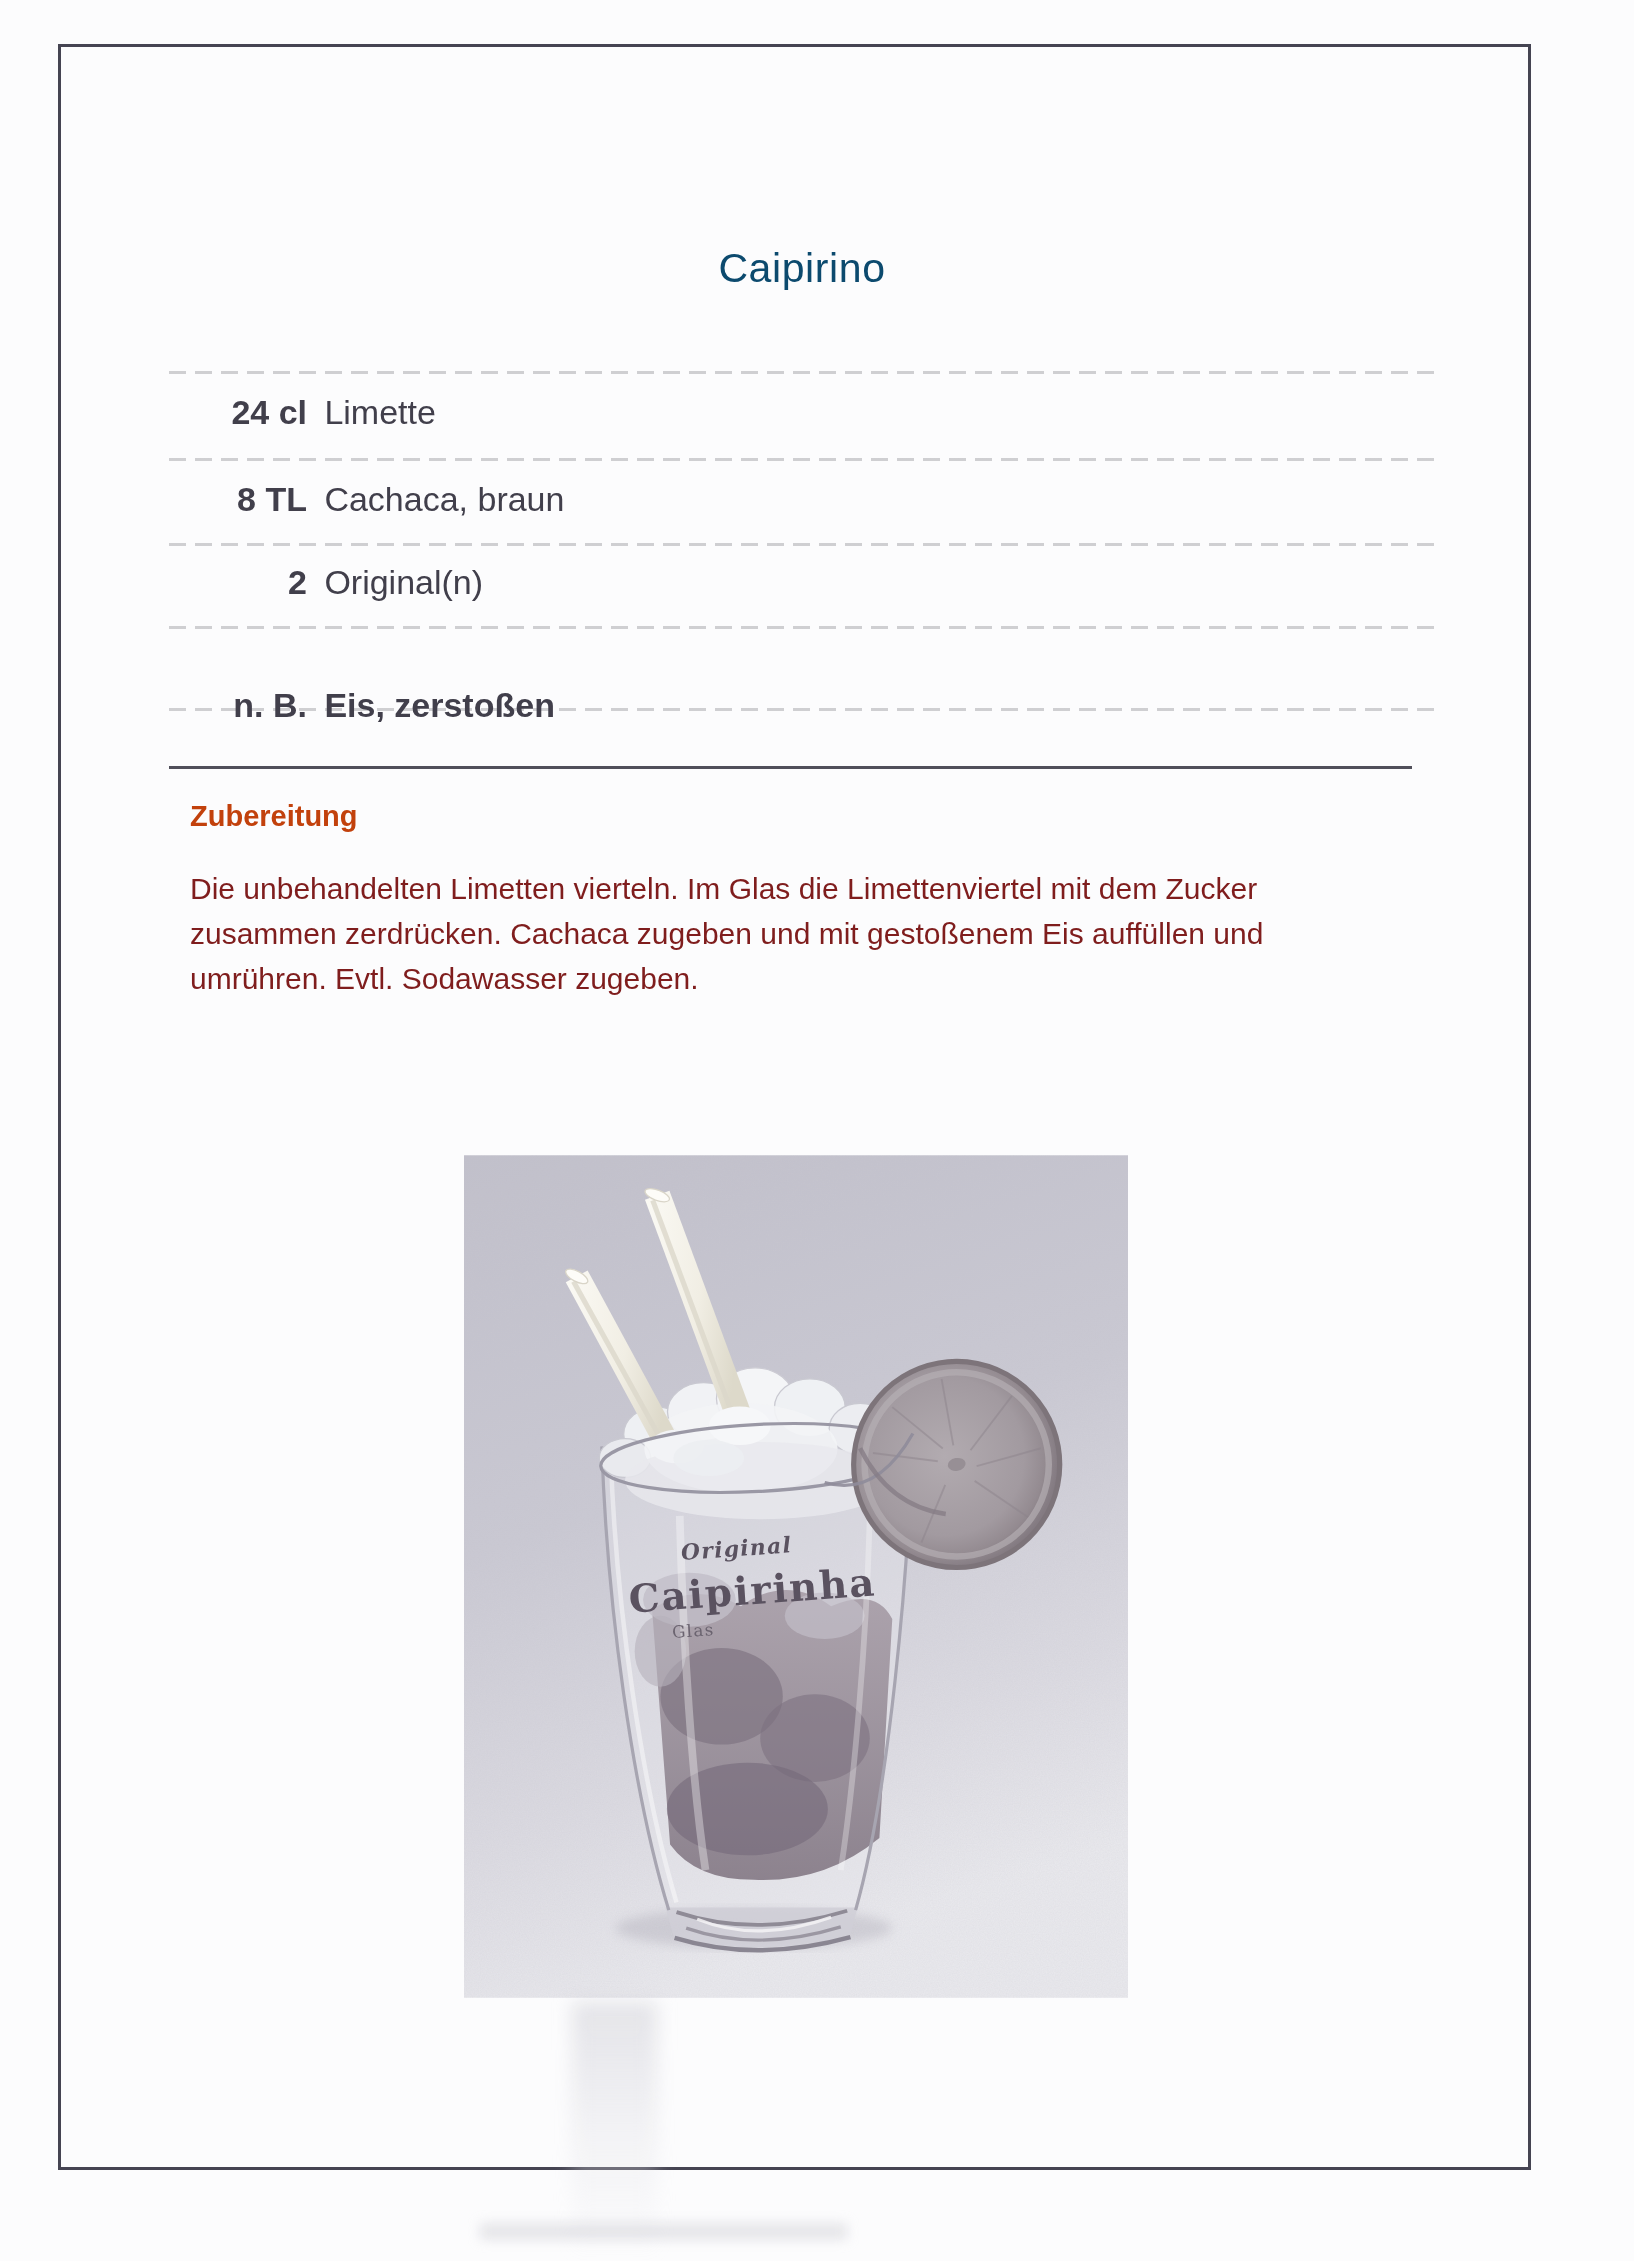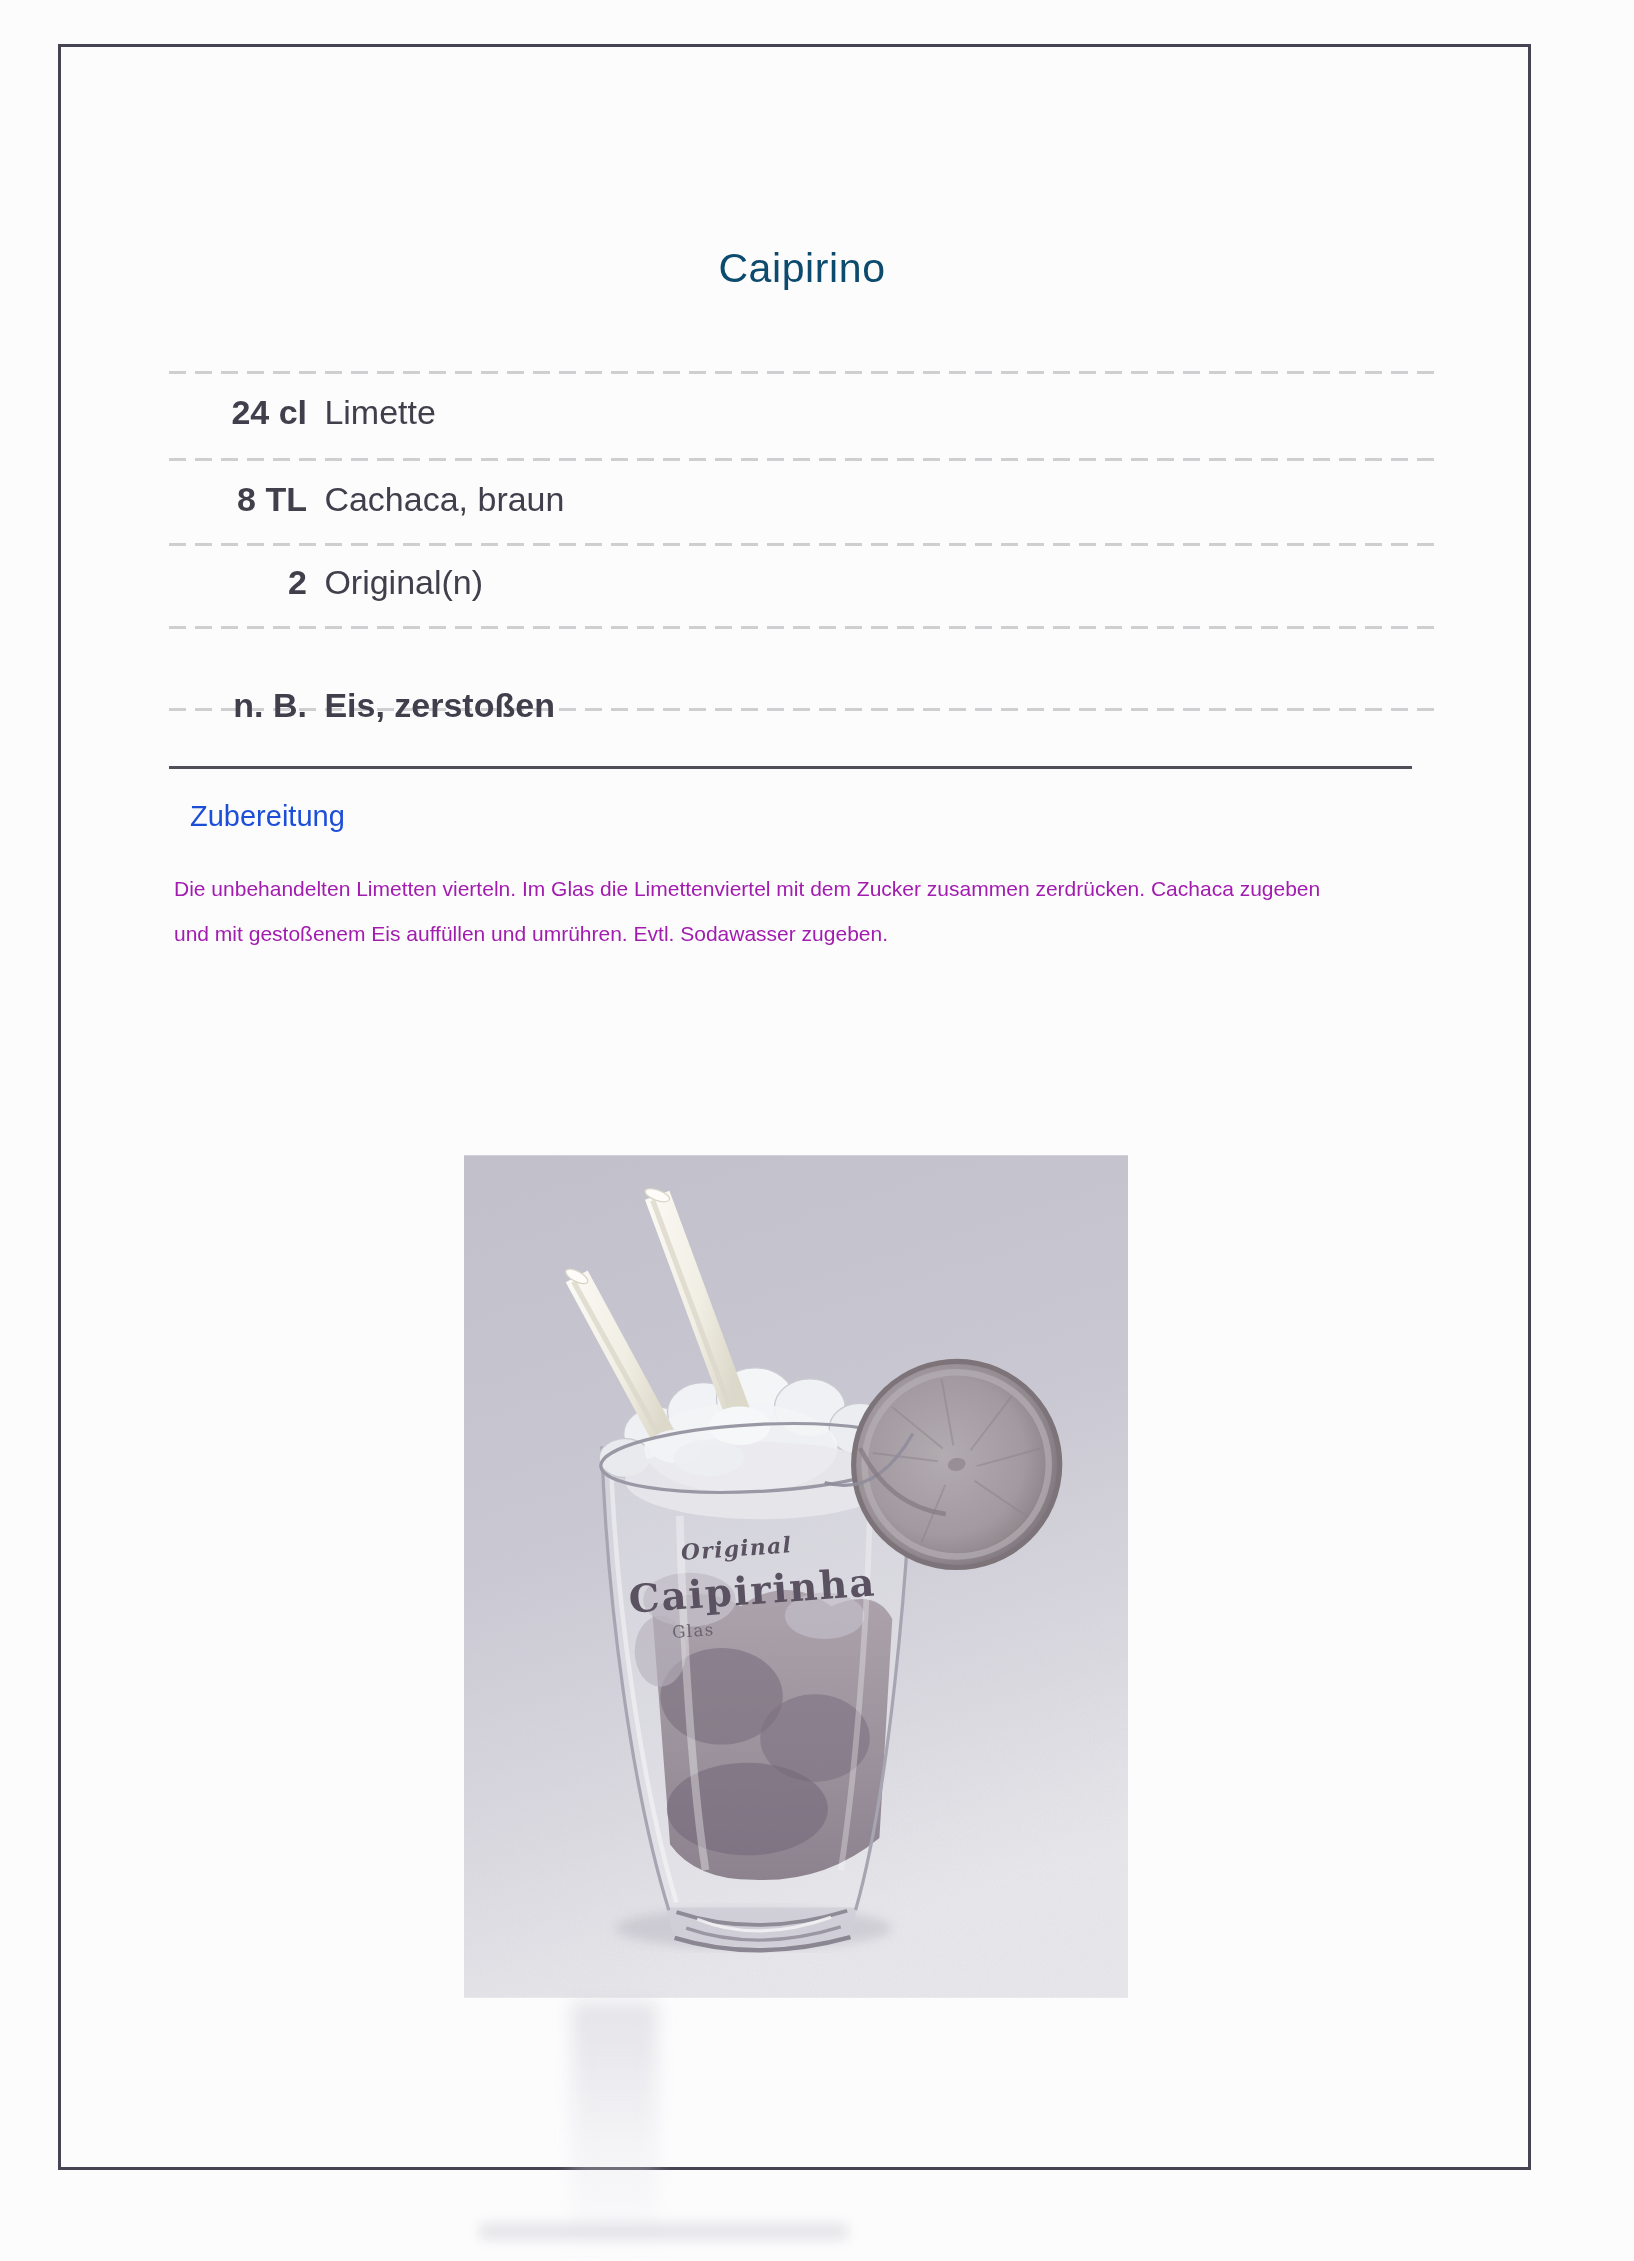--- a/index.html
+++ b/index.html
@@ -38,25 +38,25 @@
   .row1{top:396px} .row2{top:483px} .row3{top:566px} .row4{top:648px}
   .amount { width:134px; text-align:right; font-weight:bold; }
   .iname  { padding-left:17.4px; }
   .row4 .iname { font-weight:bold;margin-top:41px; }
   .rule {
     position:absolute; left:169px; top:766px;
     width:1243px; height:3.2px; background:#504f5a;
   }
   .prep-h {
     position:absolute; left:190px; top:800px;
-    font-size:29px; font-weight:normal; color:#1d4ed8;
+    font-size:29px; font-weight:bold; color:#c2410c;
   }
   .prep-p {
-    position:absolute; left:174px; top:866px;
-    width:1153px; font-size:21px; line-height:45px; color:#a21caf;
+    position:absolute; left:190px; top:866px;
+    width:1153px; font-size:30px; line-height:45px; color:#7f1d1d;
   }
   .photo {
     position:absolute; left:464px; top:1155px;
     width:664px; height:843px;
   }
   .photo svg { display:block; width:100%; height:100%; }
   .smudge-v {
     position:absolute; left:572px; top:2002px; width:85px; height:255px;
     background:linear-gradient(180deg, rgba(208,208,215,.55), rgba(228,228,233,.35) 55%, rgba(240,240,244,0));
     filter:blur(9px);

